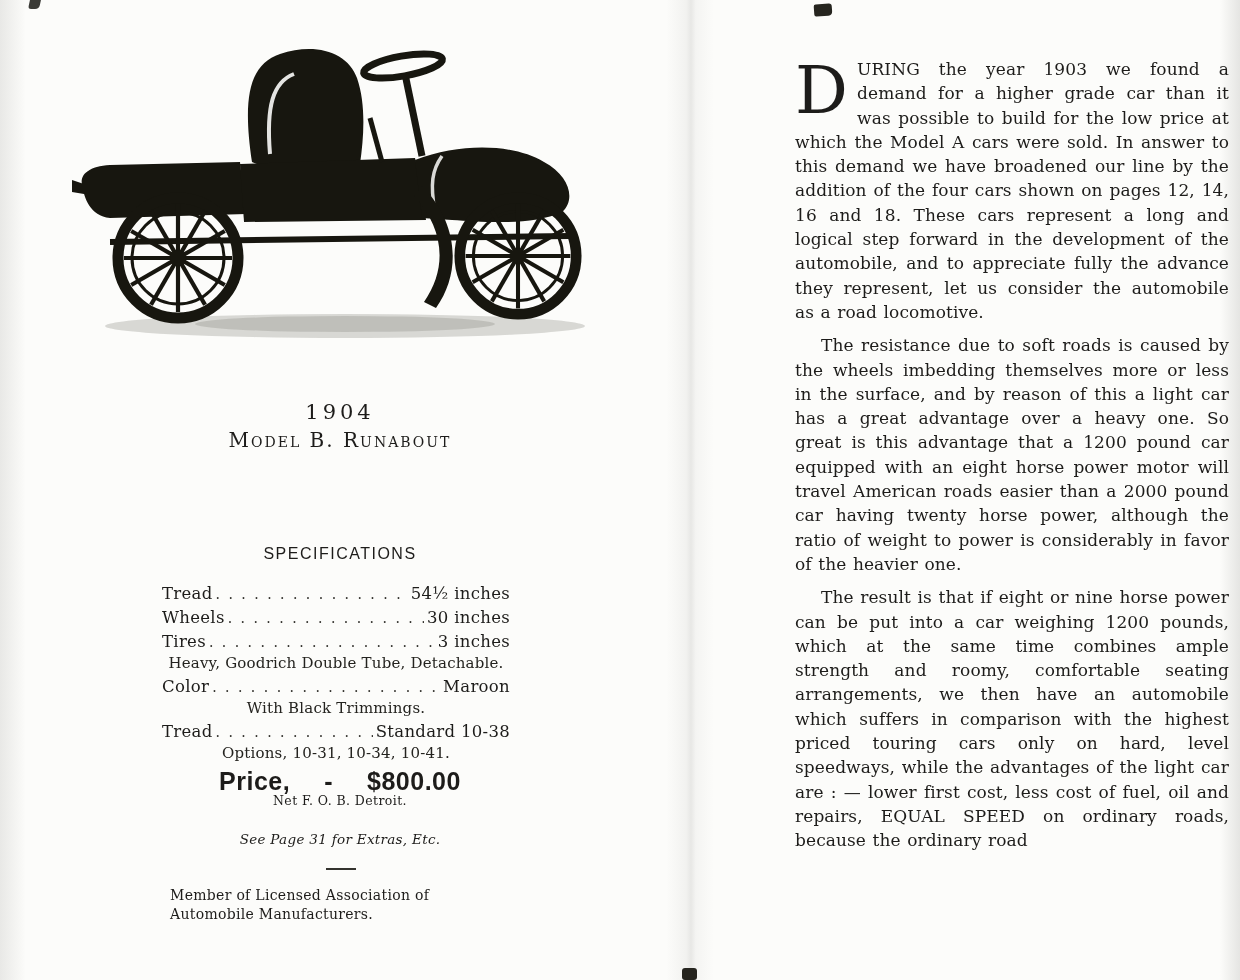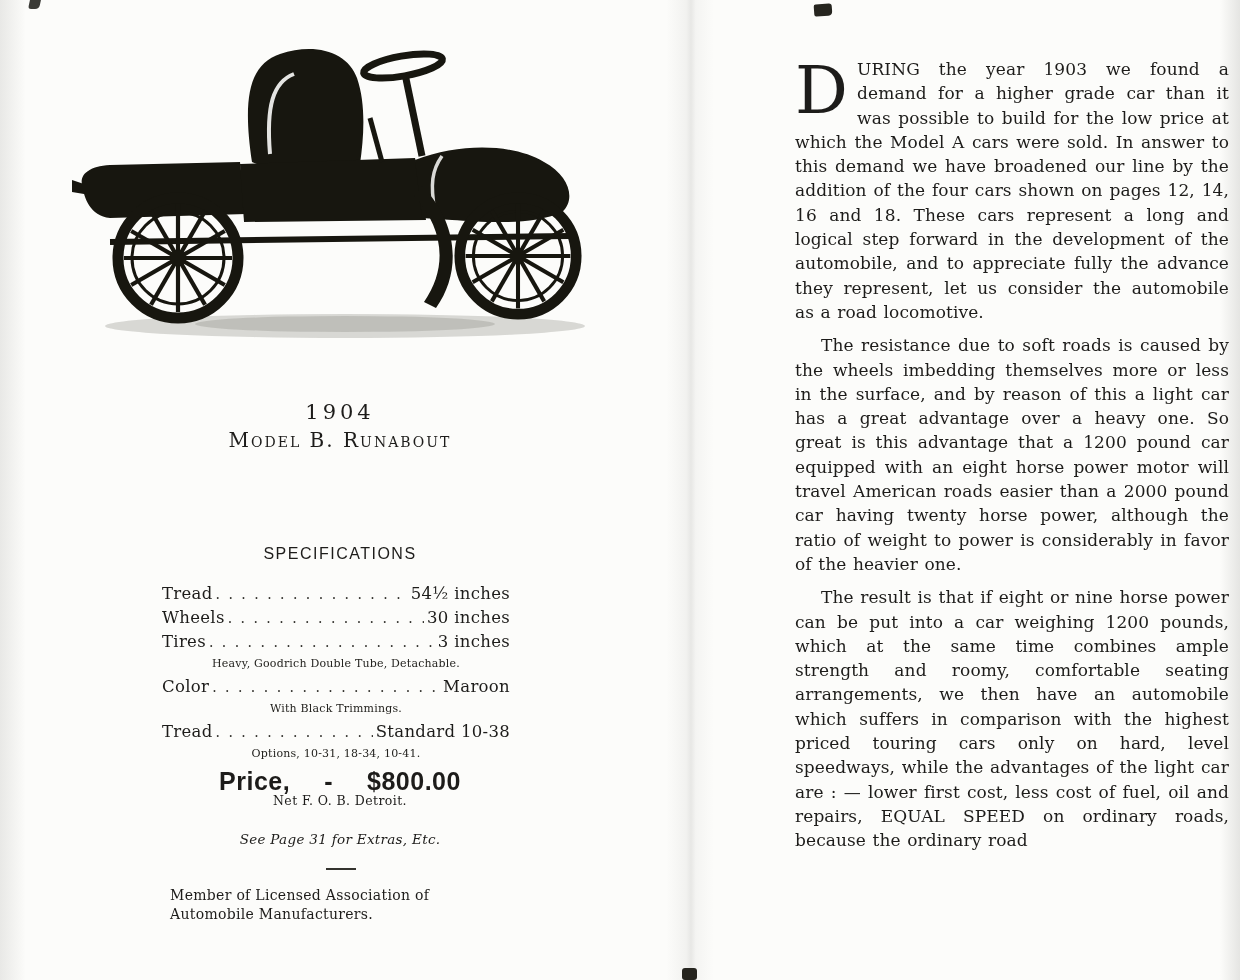--- a/index.html
+++ b/index.html
@@ -40,21 +40,21 @@
             font-size:16px; letter-spacing:1.5px; font-weight:500; }
   .specs { position:absolute; left:132px; top:582px; width:348px; }
   .spec-row { display:flex; align-items:baseline; font-size:16.5px; line-height:23px; letter-spacing:0.3px; }
   .spec-label { flex:none; }
   .spec-leader { flex:1 1 auto; overflow:hidden; white-space:nowrap; margin:0 3px; color:#33322d; }
   .spec-leader::before {
     content: ". . . . . . . . . . . . . . . . . . . . . . . . . . . . . . . . . . . . . . . .";
     letter-spacing:2px; font-size:14px;
   }
   .spec-value { flex:none; text-align:right; }
-  .spec-note { text-align:center; font-size:11px; line-height:19px; letter-spacing:0.2px;
+  .spec-note { text-align:center; font-size:15px; line-height:19px; letter-spacing:0.2px;
                margin:0 0 2px 0; color:#24231f; }
   .price-line { position:absolute; top:767px; left:0; width:620px; text-align:center;
             font-family:"Liberation Sans", "DejaVu Sans", sans-serif;
             font-weight:bold; font-size:25px; letter-spacing:0.5px; }
   .price-sep { margin:0 34px; }
   .fob    { position:absolute; top:793px; left:0; width:620px; text-align:center; font-size:12.5px; letter-spacing:0.4px; }
   .extras { position:absolute; top:831px; left:0; width:620px; text-align:center;
             font-size:13.5px; font-style:italic; letter-spacing:0.3px; }
   .rule   { position:absolute; top:868px; left:296px; width:30px; border-top:2px solid #34332e; }
   .member { position:absolute; top:886px; left:140px; width:340px; text-align:left;
@@ -157,21 +157,21 @@
         <span class="spec-leader"></span>
         <span class="spec-value">Maroon</span>
       </div>
       <div class="spec-note">With Black Trimmings.</div>
 
       <div class="spec-row">
         <span class="spec-label">Tread</span>
         <span class="spec-leader"></span>
         <span class="spec-value">Standard 10-38</span>
       </div>
-      <div class="spec-note">Options, 10-31, 18-34, 10-41.</div>
+      <div class="spec-note">Options, 10-31, 10-34, 10-41.</div>
 
     </div>
 
     <div class="price-line">
       <span>Price,</span><span class="price-sep">-</span><span>$800.00</span>
     </div>
     <div class="fob">Net F. O. B. Detroit.</div>
 
     <div class="extras">See Page 31 for Extras, Etc.</div>
 

